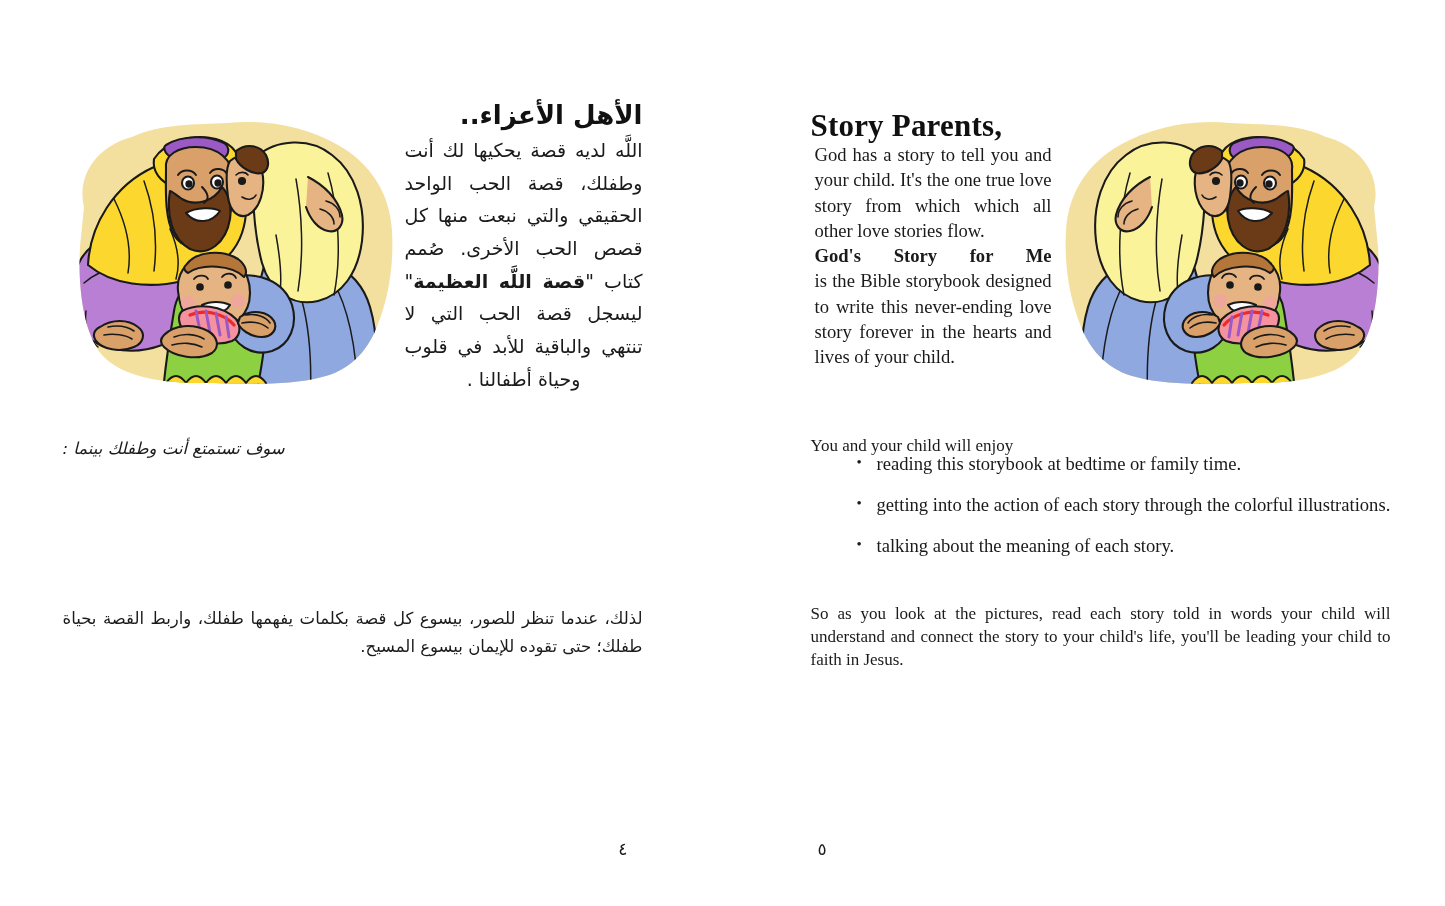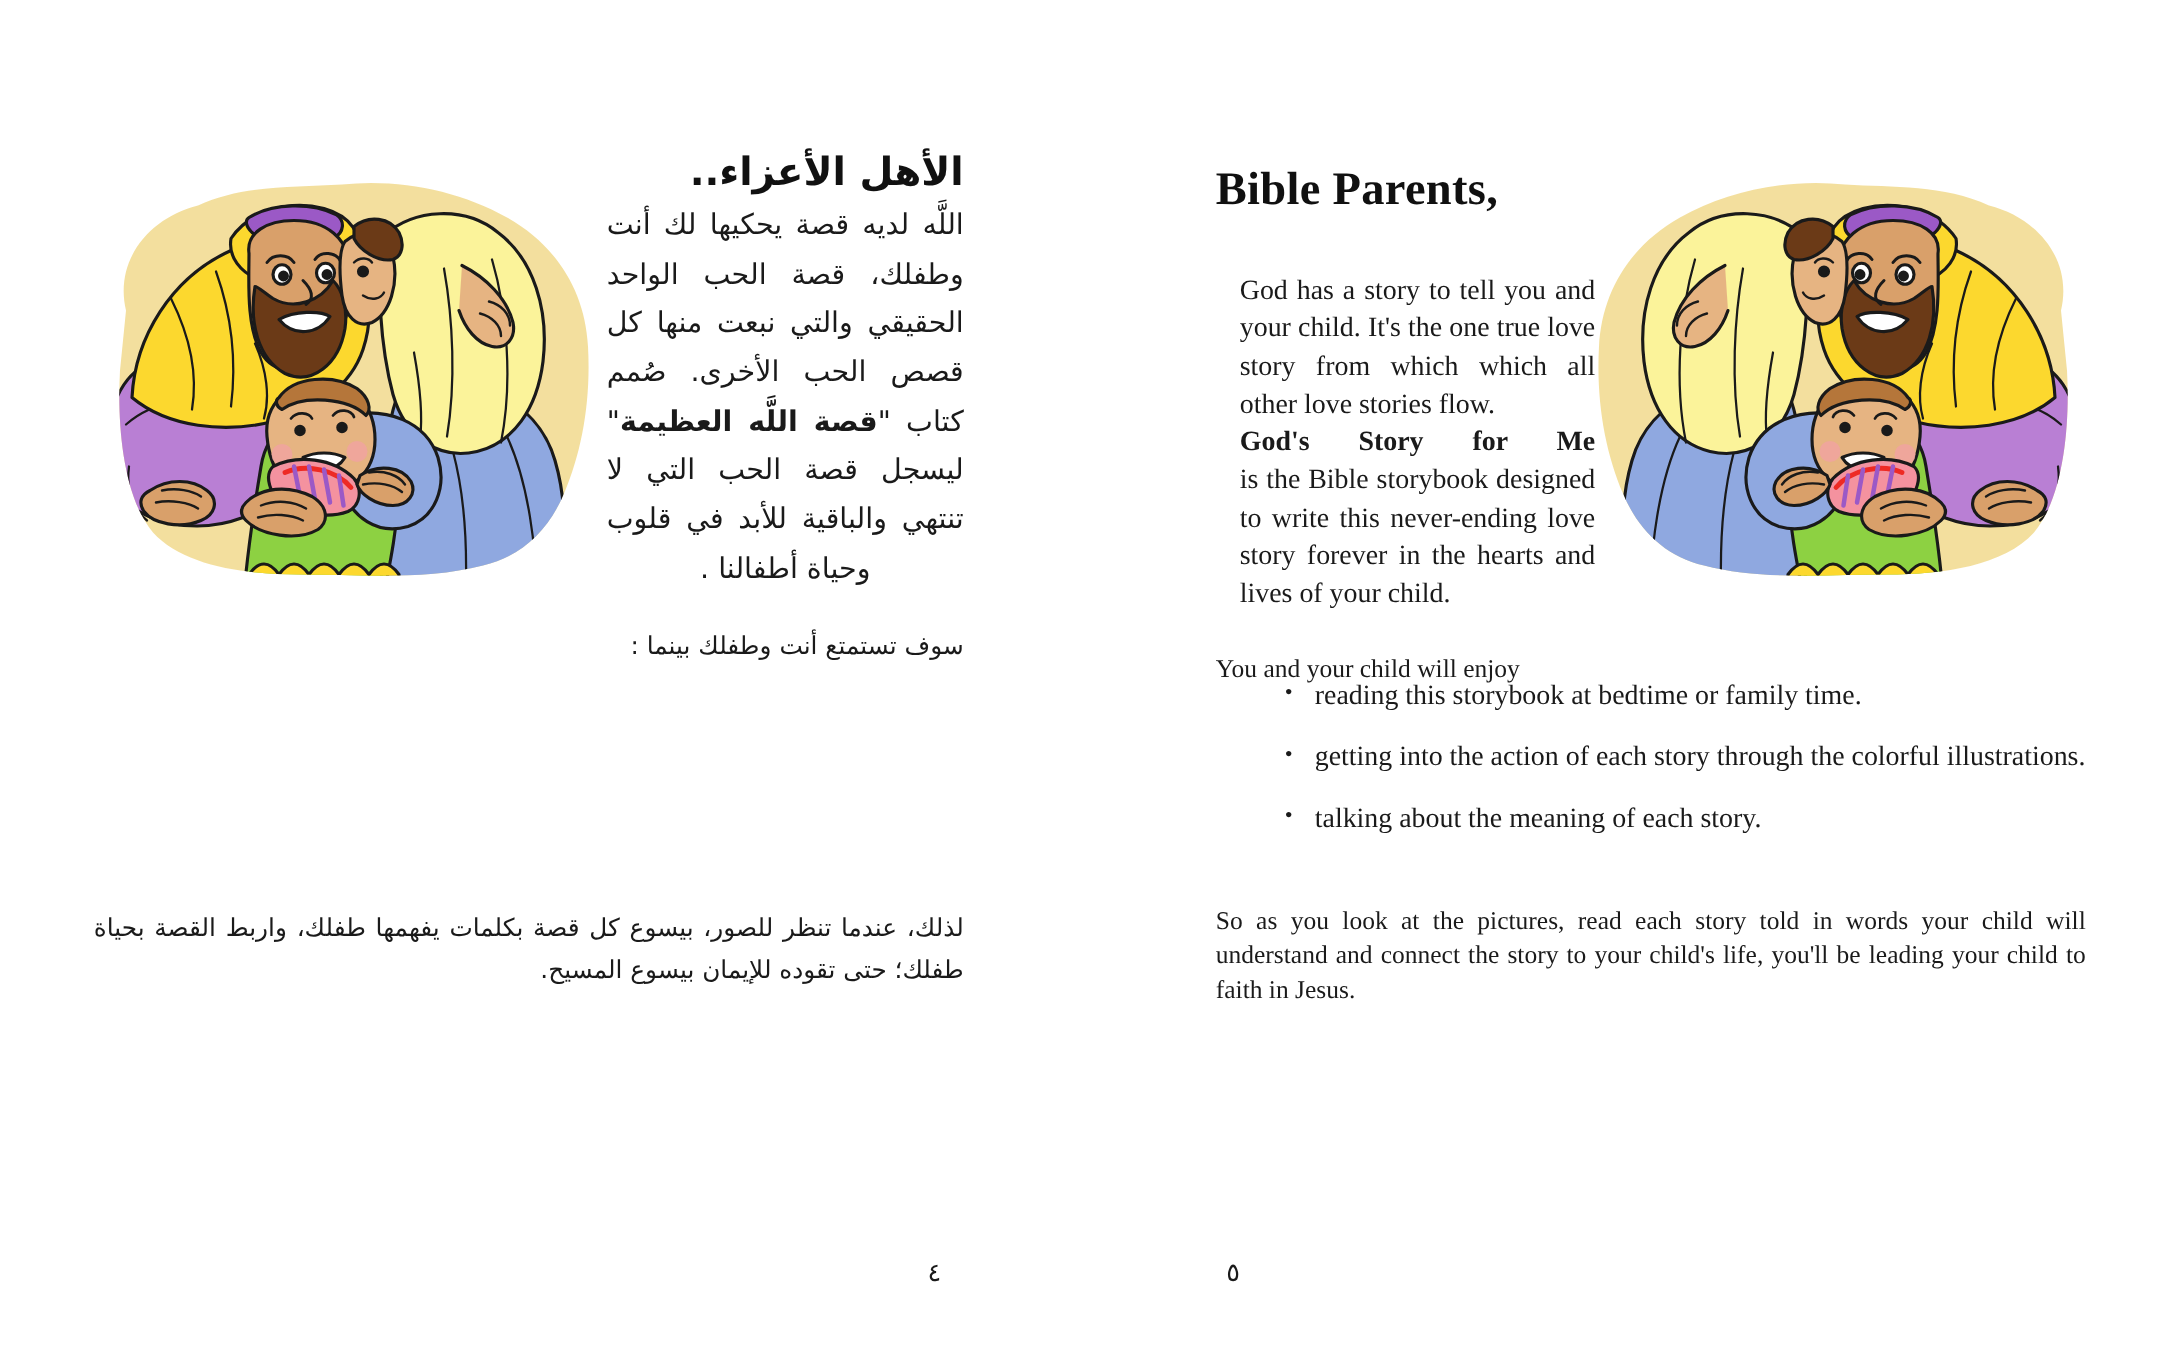--- a/index.html
+++ b/index.html
@@ -70,21 +70,21 @@
   .ar-wide {
     position: absolute;
     right: 80px;
     width: 580px;
     direction: rtl;
     font-family: "DejaVu Sans", "Liberation Sans", sans-serif;
     font-size: 16.5px;
     line-height: 1.7;
     color: #1a1a1a;
   }
-  .ar-lead { top: 400px; text-align: right; }
+  .ar-lead { top: 418px; text-align: left; font-style: italic; }
   .ar-close { top: 588px; text-align: justify; text-align-last: right; }
 
   .ar-bullets {
     position: absolute;
     right: 80px;
     top: 460px;
     width: 580px;
     direction: rtl;
     font-family: "DejaVu Sans", "Liberation Sans", sans-serif;
     font-size: 16.5px;
@@ -113,28 +113,27 @@
     top: 88px;
     font-family: "Liberation Serif", "DejaVu Serif", serif;
     font-weight: bold;
     font-size: 31px;
     line-height: 1.1;
     color: #101010;
     letter-spacing: 0.2px;
   }
   .en-col {
     position: absolute;
-    left: 104px;
+    left: 92px;
     top: 142px;
     width: 237px;
     text-align: justify;
     font-size: 18.6px;
     line-height: 1.36;
     color: #1a1a1a;
-    margin-top: 39px;
   }
   .en-col .strong {
     font-weight: bold;
     display: block;
     text-align: justify;
     text-align-last: justify;
   }
   .en-wide {
     position: absolute;
     left: 88px;
@@ -431,21 +430,21 @@
           <path d="M34,220 C44,218 56,220 62,224" fill="none" stroke-width="1.6"></path>
 
           <path d="M170,202 C182,194 198,196 204,206 C208,214 202,222 192,222
                    C180,222 170,214 168,208 Z" fill="#d9a06a"></path>
           <path d="M176,200 C186,198 196,202 200,208" fill="none" stroke-width="1.6"></path>
           <path d="M172,208 C182,206 192,208 198,213" fill="none" stroke-width="1.6"></path>
         </g>
       </svg>
     </div>
 
-    <h1 class="en-heading">Bible Parents,</h1>
+    <h1 class="en-heading">Story Parents,</h1>
 
     <div class="en-col">
       <span>God has a story to tell you and your child. It's the one true love story from which which all other love stories flow.</span>
       <span class="strong">God's Story for Me</span>
       <span>is the Bible storybook designed to write this never-ending love story forever in the hearts and lives of your child.</span>
     </div>
 
     <p class="en-wide en-lead">You and your child will enjoy</p>
 
     <div class="en-bullets">

